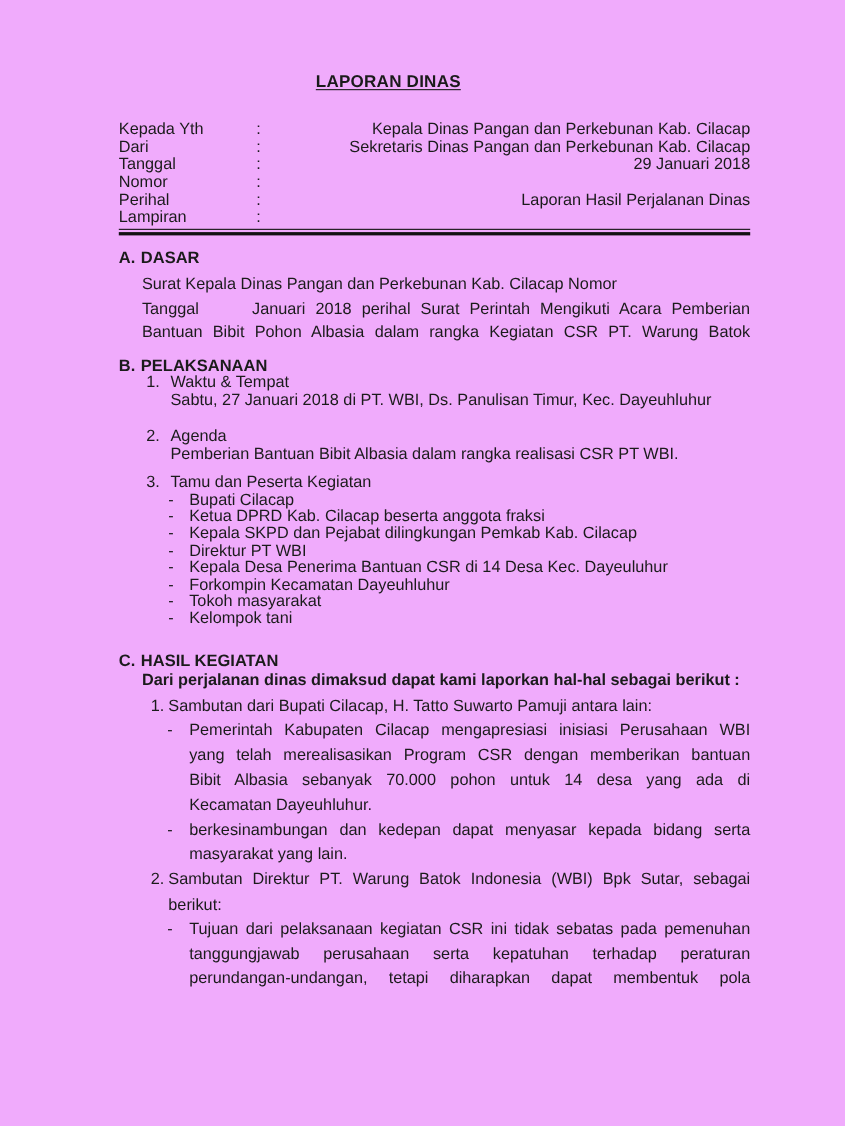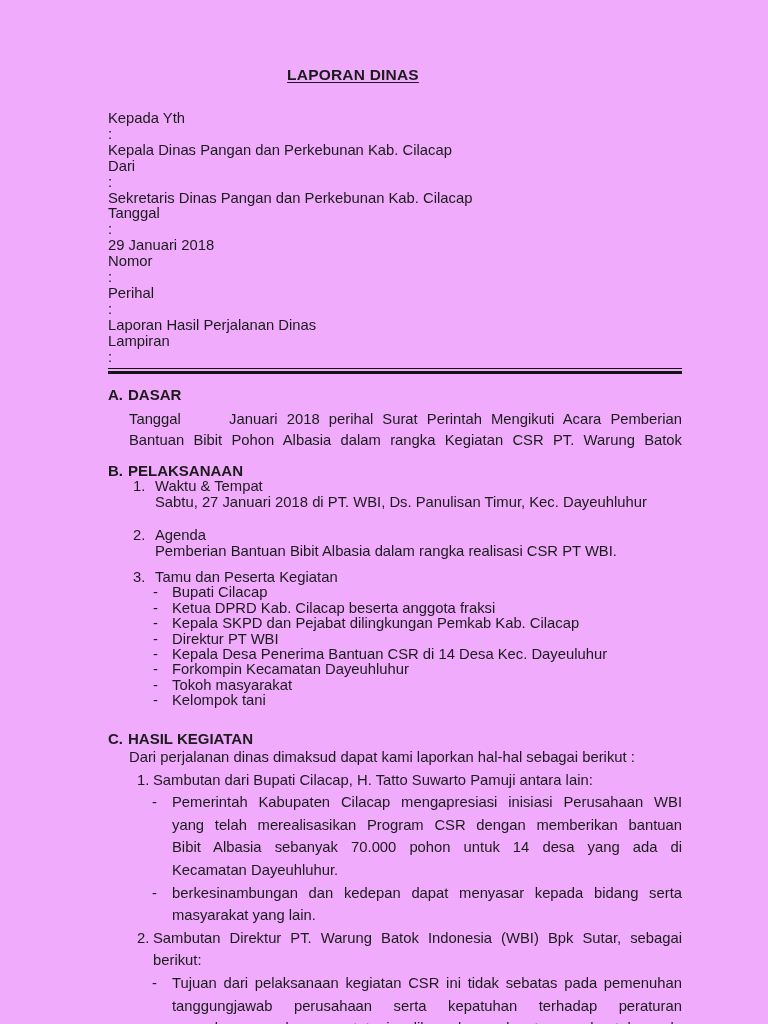--- a/index.html
+++ b/index.html
@@ -22,24 +22,24 @@
     font-size:15.5px;
     font-weight:700;
     line-height:18px;
     text-decoration:underline;
     text-underline-offset:2px;
     letter-spacing:.2px;
   }
 
   
   .hdr { margin-top:27px; line-height:15.9px; }
-  .hrow { display:flex; white-space:nowrap;flex-direction:column; }
+  .hrow { display:flex; white-space:nowrap; }
   .hlabel { width:125px; flex:none; }
   .hcolon { width:10px; flex:none; }
-  .hvalue { flex:1; }
+  .hvalue { flex:1;text-align:right; }
 
   
   .dline {
     margin-top:2px;
     height:2px;
     border-top:1.5px solid #121212;
     border-bottom:3.5px solid #121212;
   }
 
   
@@ -60,21 +60,21 @@
   .b-item .bnum { width:22px; flex:none; margin-left:25px; }
   .b-item .btext { flex:1; }
   .b-gap1 { margin-top:17px; }
   .b-gap2 { margin-top:10px; }
   .guests { line-height:15.4px; }
   .grow { display:flex; }
   .grow .gdash { width:19px; flex:none; margin-left:45px; }
 
   
   .sh-c { margin-top:22px; }
-  .c-intro { margin-top:2px; margin-left:21px; line-height:16px; white-space:nowrap; }
+  .c-intro { margin-top:2px; margin-left:21px; line-height:16px; white-space:nowrap;font-weight:bold; }
   .c-list { margin-top:4px; line-height:22.6px; }
   .c-item { display:flex; }
   .c-item .cnum { width:16px; flex:none; margin-left:29px; }
   .c-item .ctext { flex:1; }
   .c-bullet { display:flex; }
   .c-bullet .cdash { width:20px; flex:none; margin-left:44px; }
   .c-bullet .ctext { flex:1; }
 </style>
 </head>
 <body>
@@ -117,20 +117,21 @@
       </div>
     </div>
 
     <div class="dline"></div>
 
     <div class="sec-head sh-a">
       <span class="sec-letter">A.</span>
       <span>DASAR</span>
     </div>
     <div class="a-body">
+      <div class="ln">Surat Kepala Dinas Pangan dan Perkebunan Kab. Cilacap Nomor</div>
       <div class="jl"><span>Tanggal</span> <span class="tgap"></span> <span>Januari 2018 perihal Surat Perintah Mengikuti Acara Pemberian</span></div>
       <div class="jl">Bantuan Bibit Pohon Albasia dalam rangka Kegiatan CSR PT. Warung Batok</div>
     </div>
 
     <div class="sec-head sh-b">
       <span class="sec-letter">B.</span>
       <span>PELAKSANAAN</span>
     </div>
 
     <div class="b-item">

